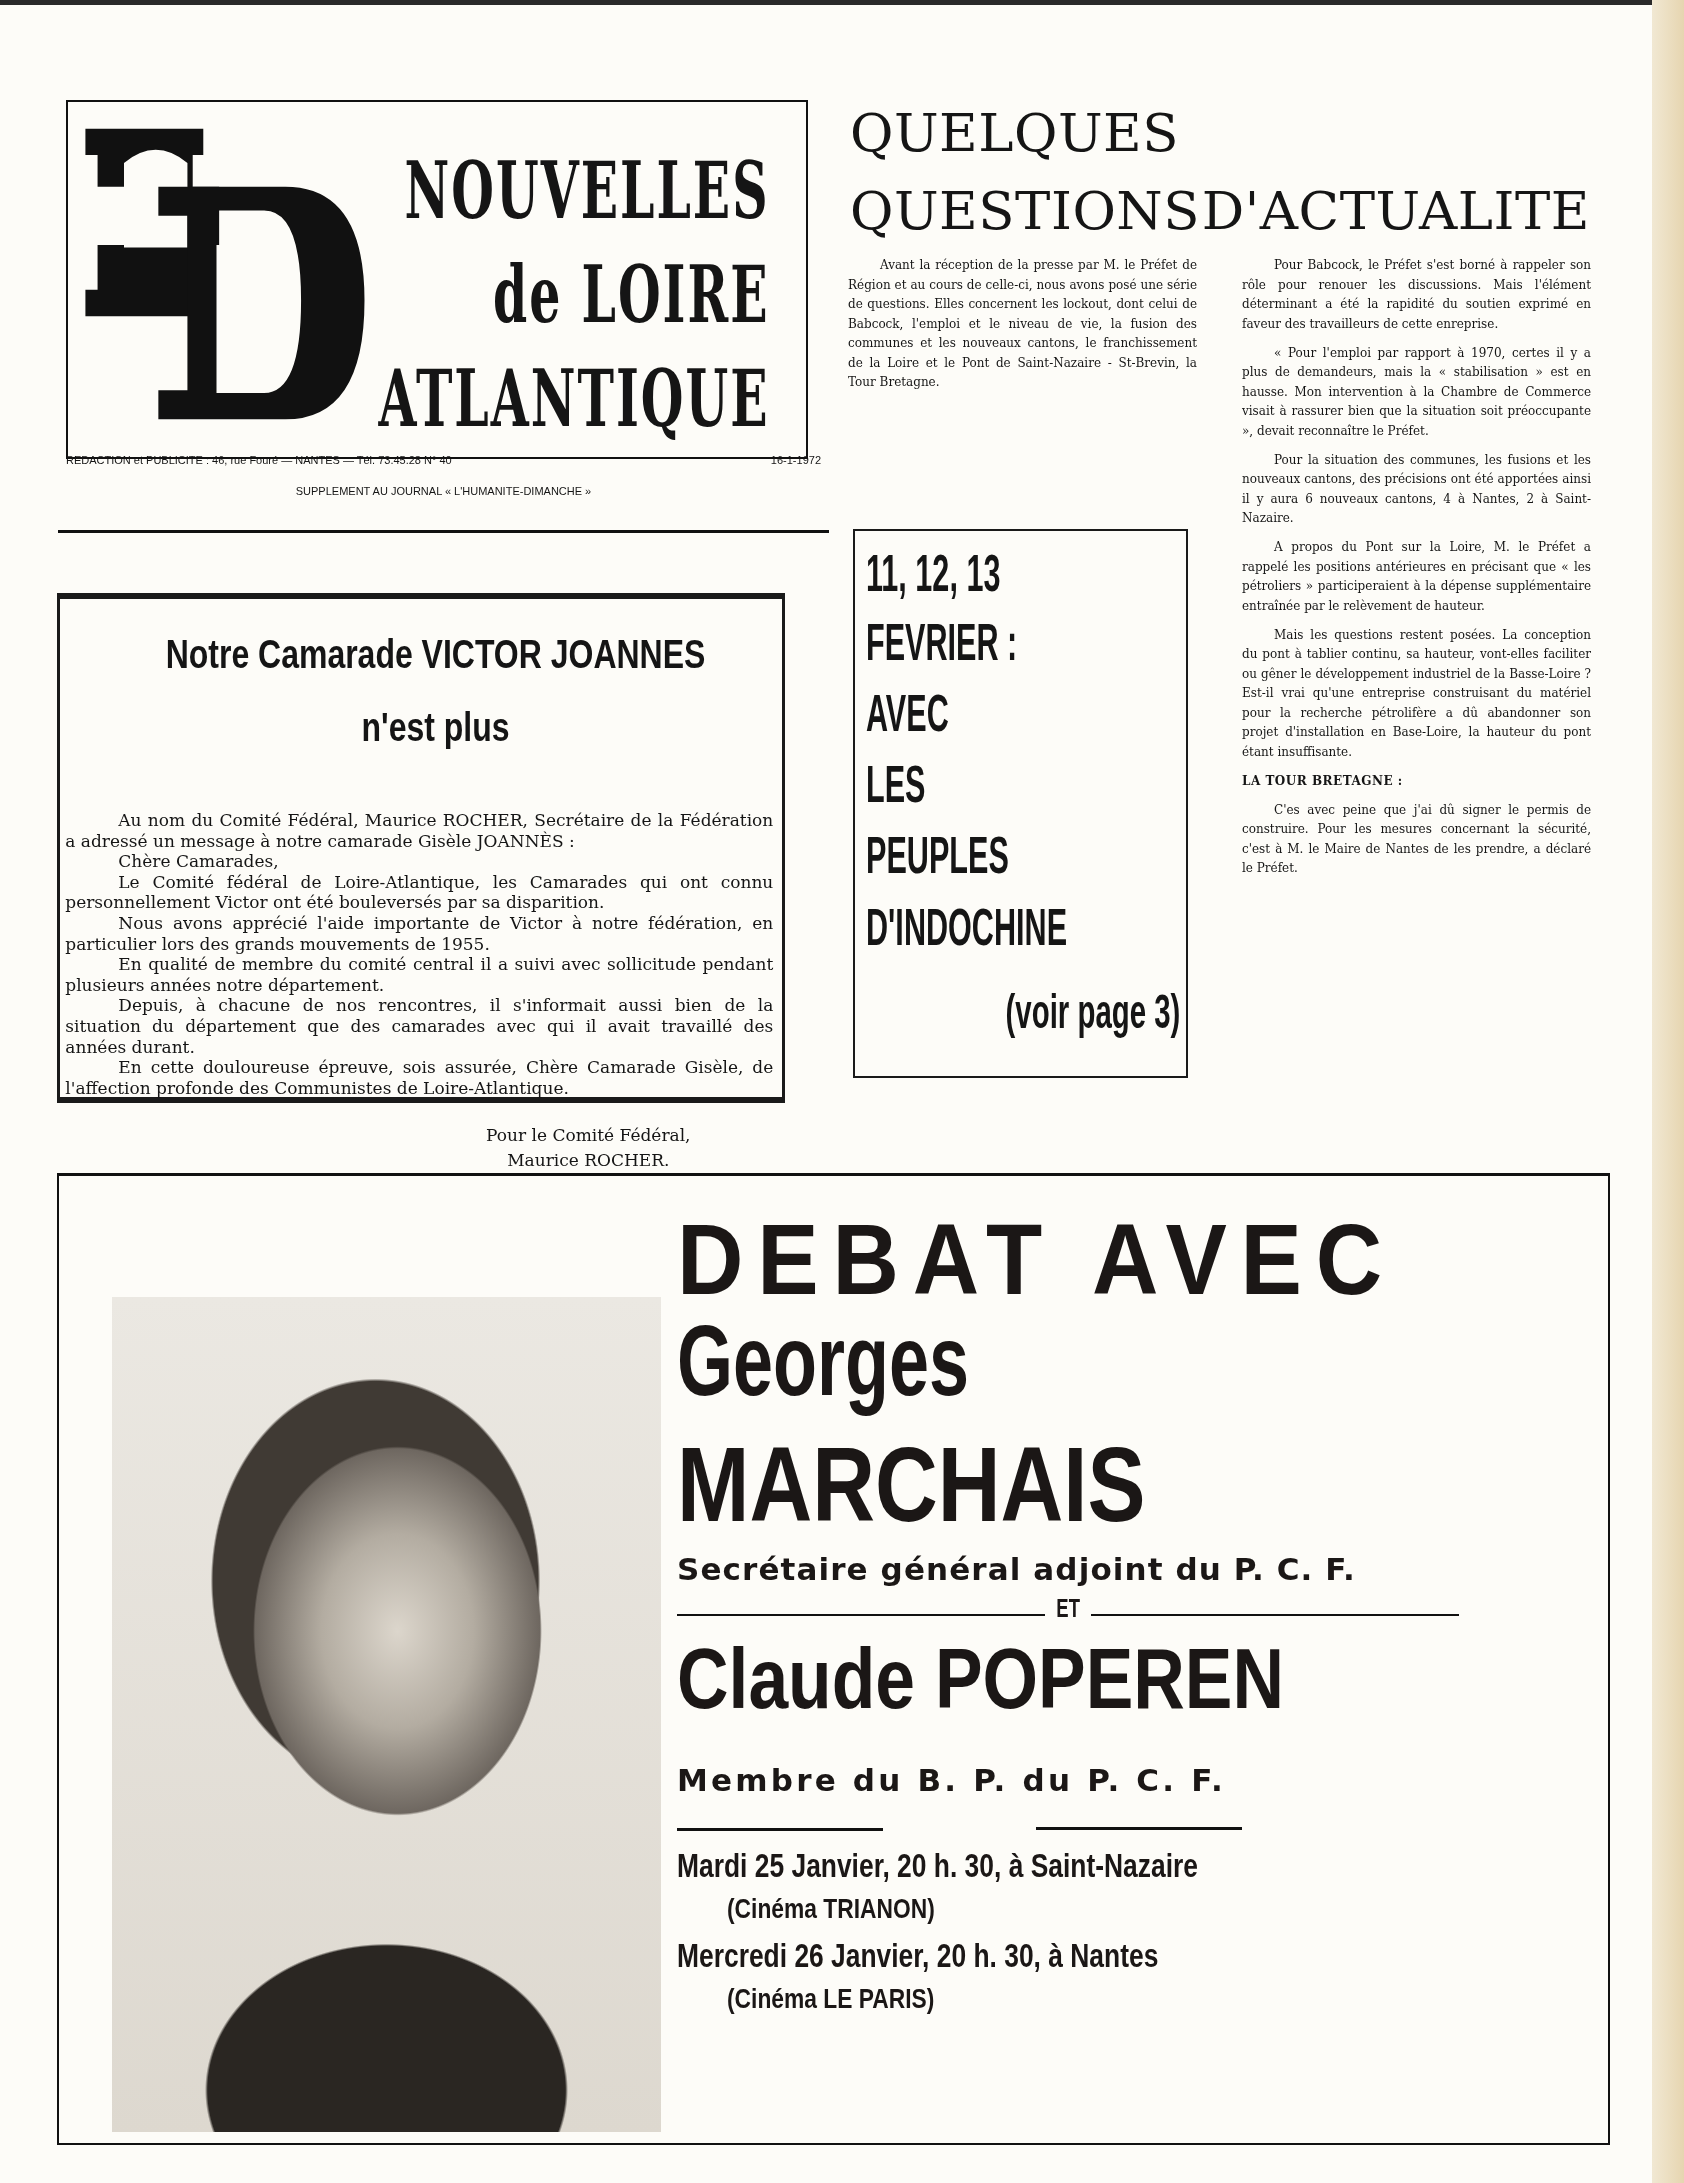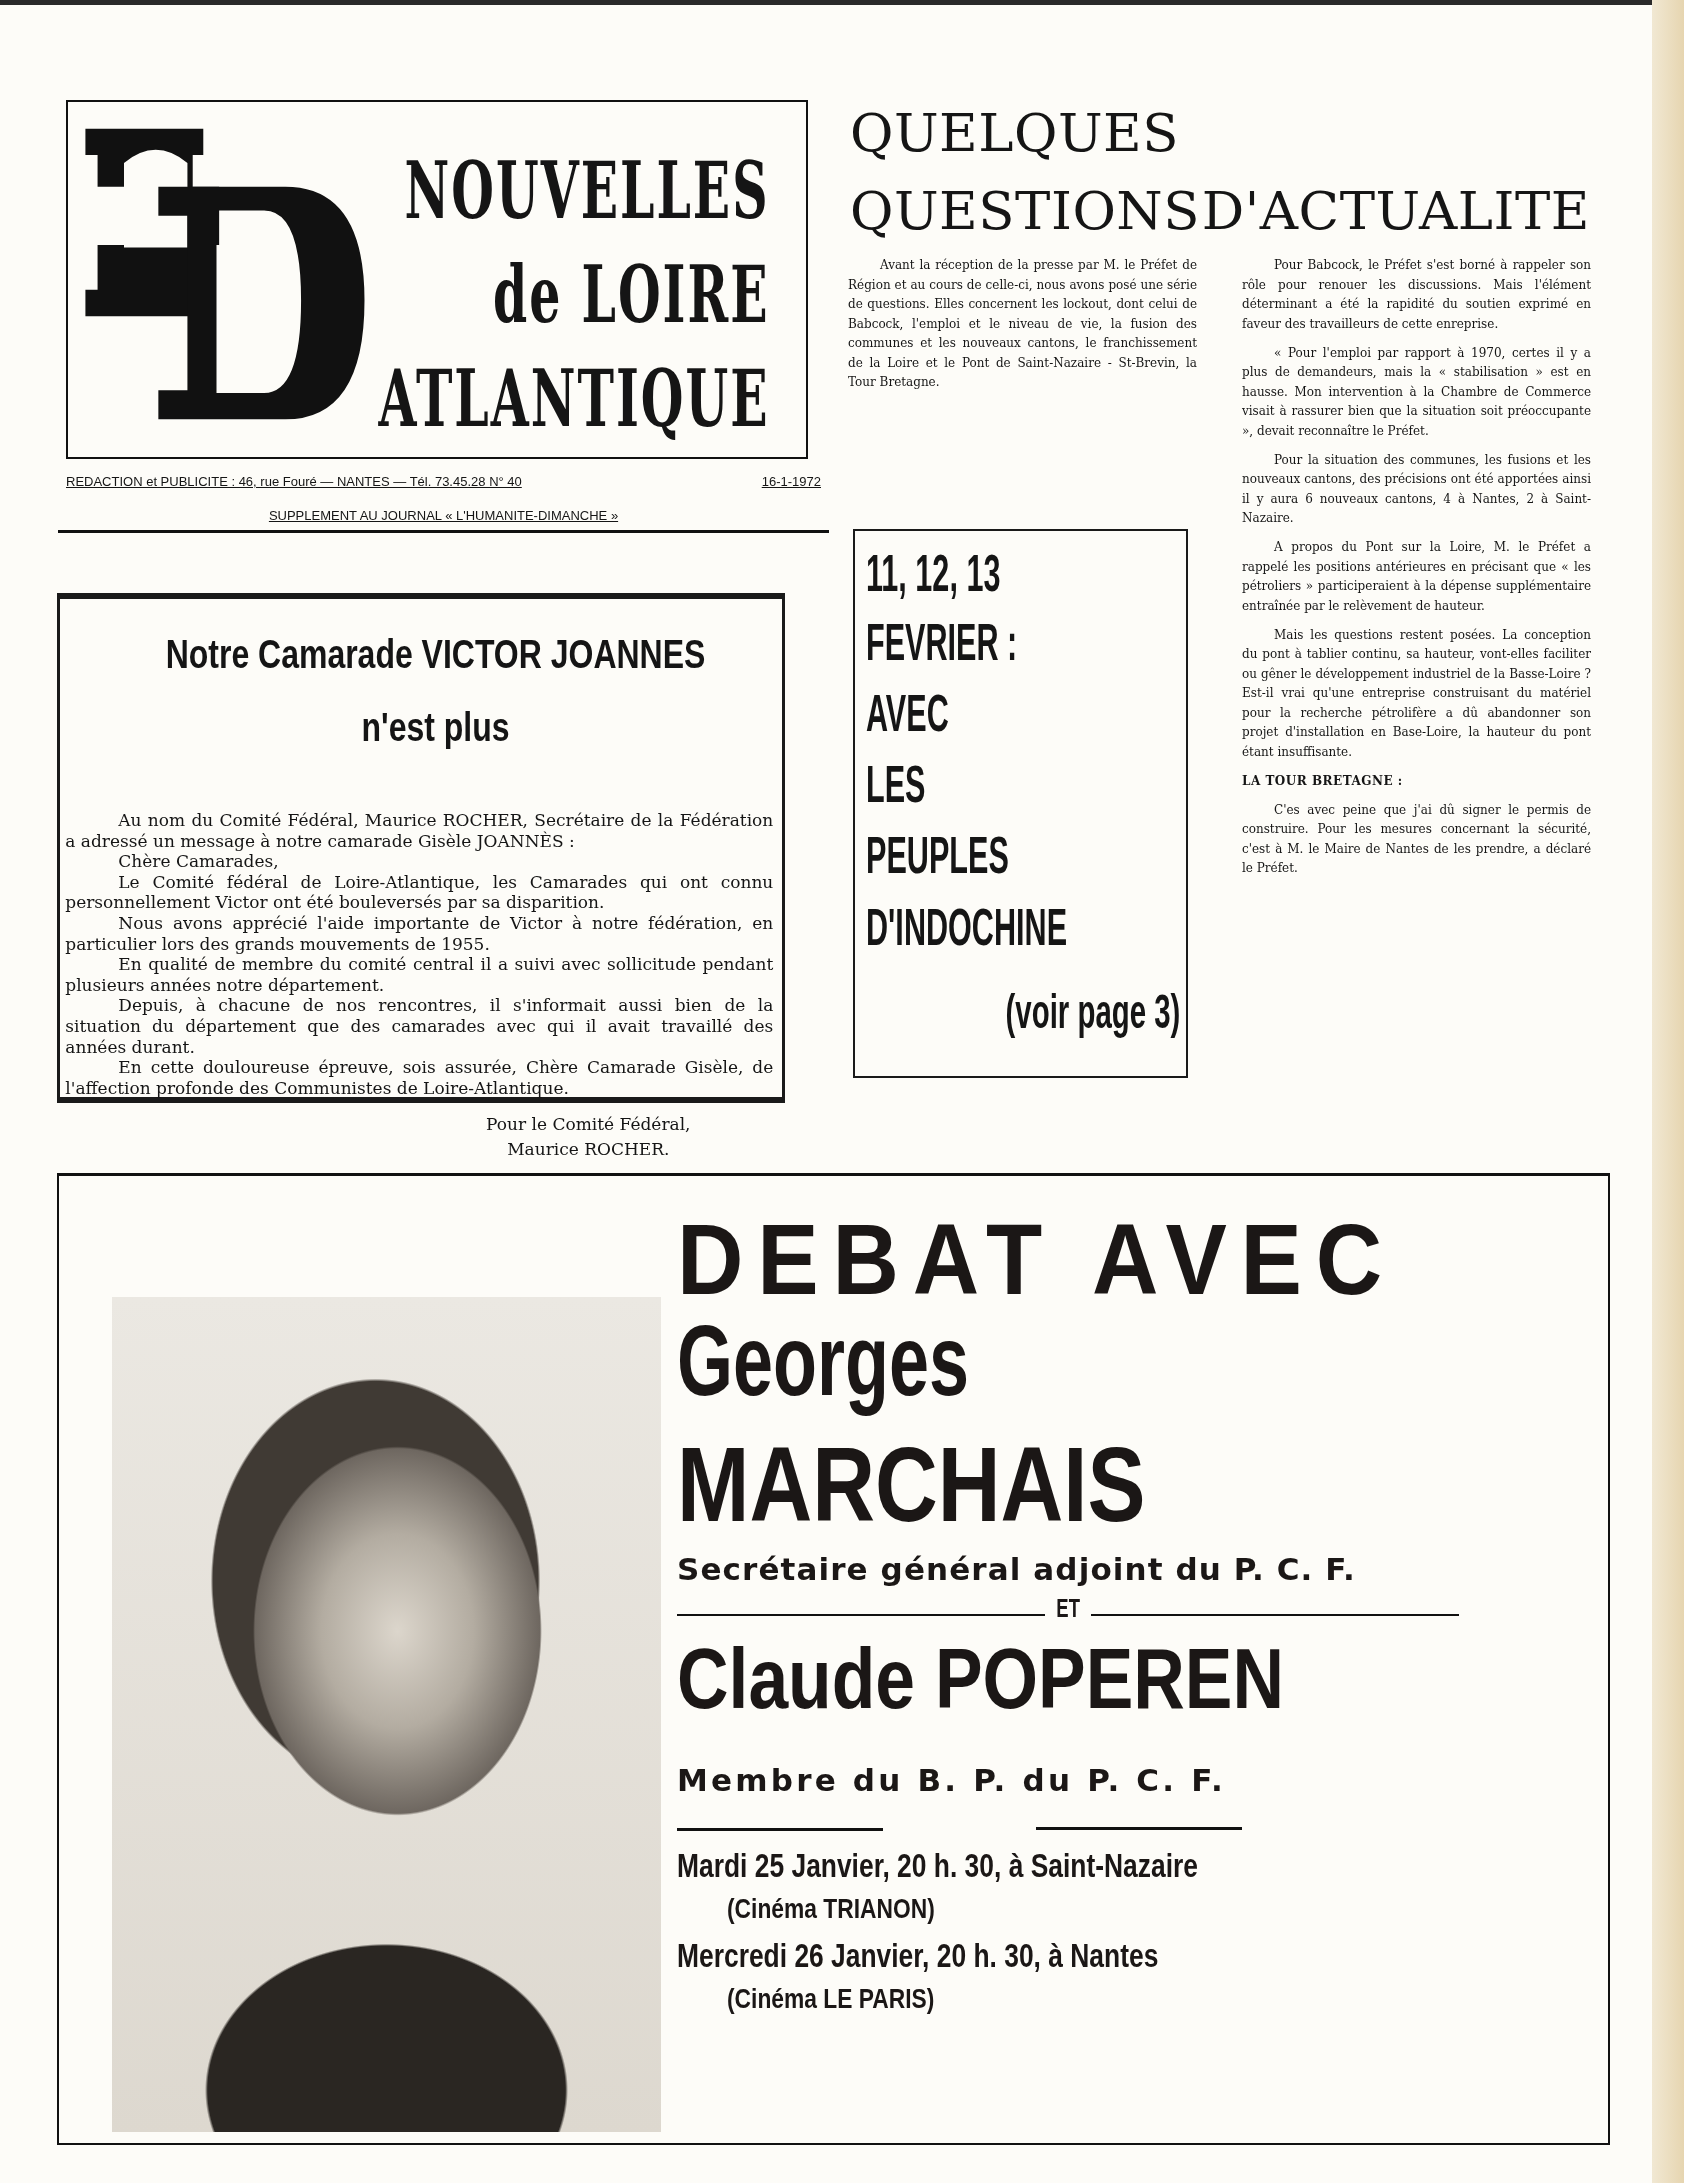--- a/index.html
+++ b/index.html
@@ -21,22 +21,22 @@
   }
   .logo { position:absolute; left:10.6px; top:24px; width:312px; height:296px; }
   .title-block {
     position:absolute; right:37px; top:37px; text-align:right;
     font-family:"DejaVu Serif", serif; font-weight:bold;
     transform:scaleX(0.62); transform-origin:right top;
   }
   .title-line { font-size:79px; line-height:104px; letter-spacing:3.2px; white-space:nowrap; }
 
   .credits {
-    position:absolute; left:66px; top:474px; width:755px;
-    font-family:"Liberation Sans", sans-serif; font-size:13px;text-decoration:underline;
+    position:absolute; left:66px; top:454px; width:755px;
+    font-family:"Liberation Sans", sans-serif; font-size:11px;
   }
   .credit-row { display:flex; justify-content:space-between; white-space:nowrap; }
   .credit-sub { text-align:center; margin-top:19px; white-space:nowrap; }
   .rule-thick { position:absolute; left:58px; top:530px; width:771px; height:3.2px; background:#111; }
 
   
   .questions-title {
     position:absolute; left:850px; top:94px;
     font-family:"DejaVu Serif", serif; font-size:53px; line-height:78px; letter-spacing:0.5px;
     font-weight:normal;
@@ -62,21 +62,21 @@
     font-family:"Liberation Sans", sans-serif; font-weight:bold; text-align:center;
     font-size:41px; line-height:53px; margin-top:29px;
     transform:scaleX(0.78); transform-origin:center top; white-space:nowrap;
   }
   .obit-title .t2 { display:block; margin-top:20px; }
   .obit-body {
     position:absolute; left:5.3px; top:211px; width:708px;
     font-family:"DejaVu Serif", serif; font-size:17px; line-height:20.6px; text-align:justify;
   }
   .obit-body p { margin:0; text-indent:53px; }
-  .obit-sign { text-align:center; margin-left:338px; margin-top:14px; font-size:17px; line-height:25px; }
+  .obit-sign { text-align:center; margin-left:338px; margin-top:25px; font-size:17px; line-height:25px; }
 
   
   .indo {
     position:absolute; left:853px; top:529px; width:335px; height:549px;
     border:2.1px solid #1a1a1a; box-sizing:border-box;
   }
   .indo-line {
     position:absolute; left:10.6px; font-family:"Liberation Sans", sans-serif; font-weight:bold;
     font-size:51px; line-height:53px; white-space:nowrap;
     transform:scaleX(0.6); transform-origin:left top;

